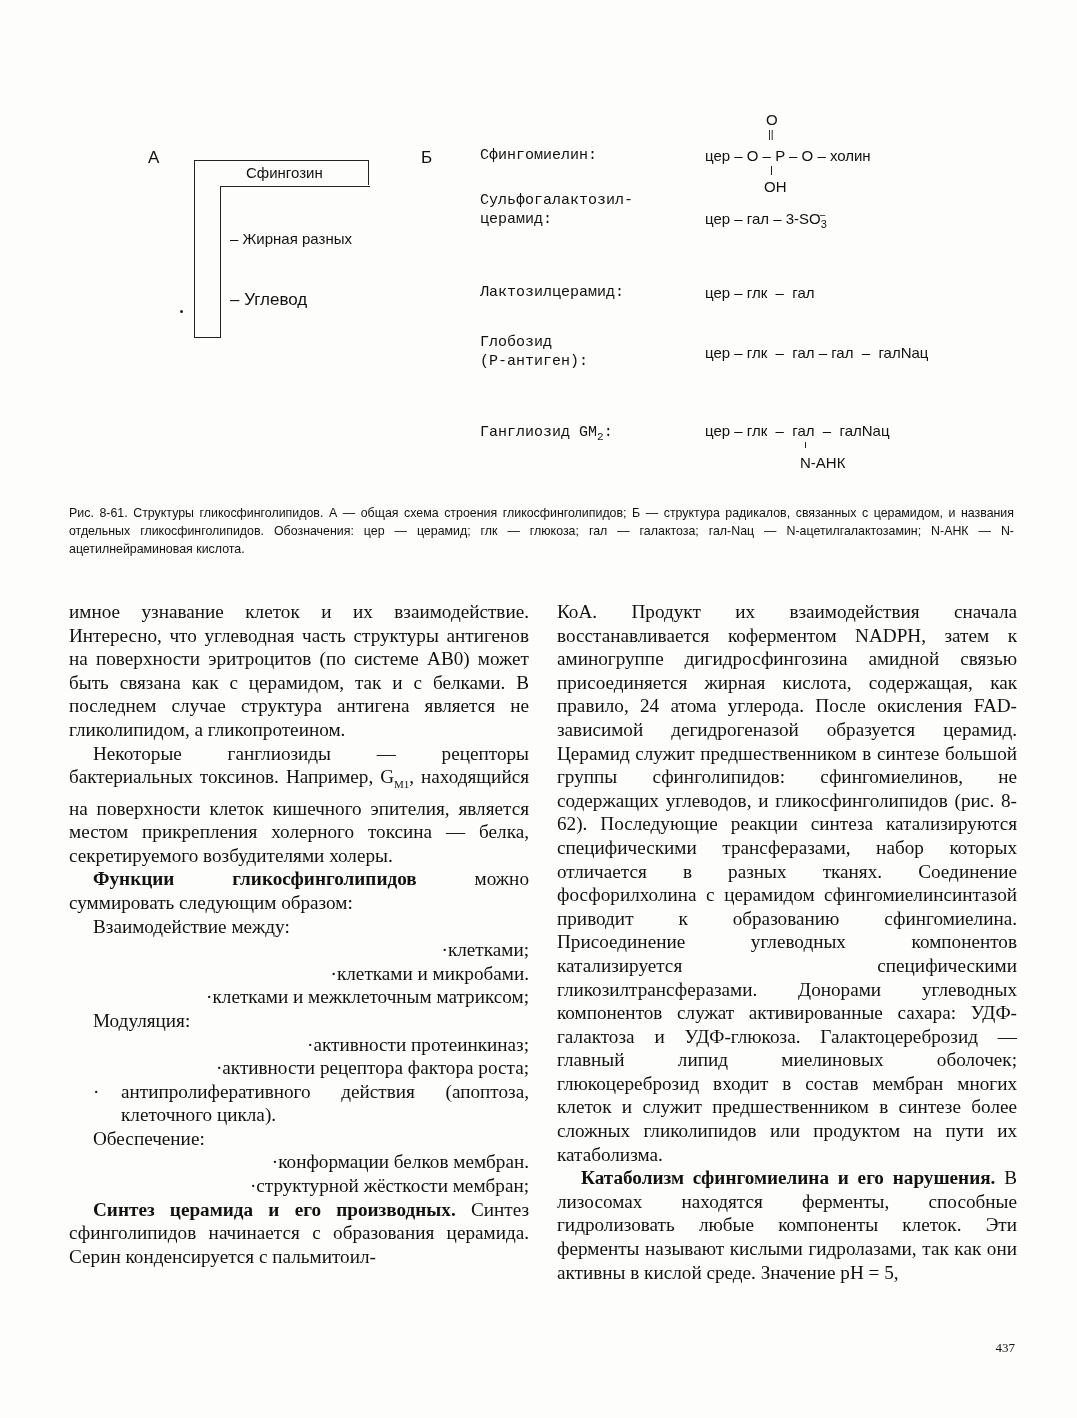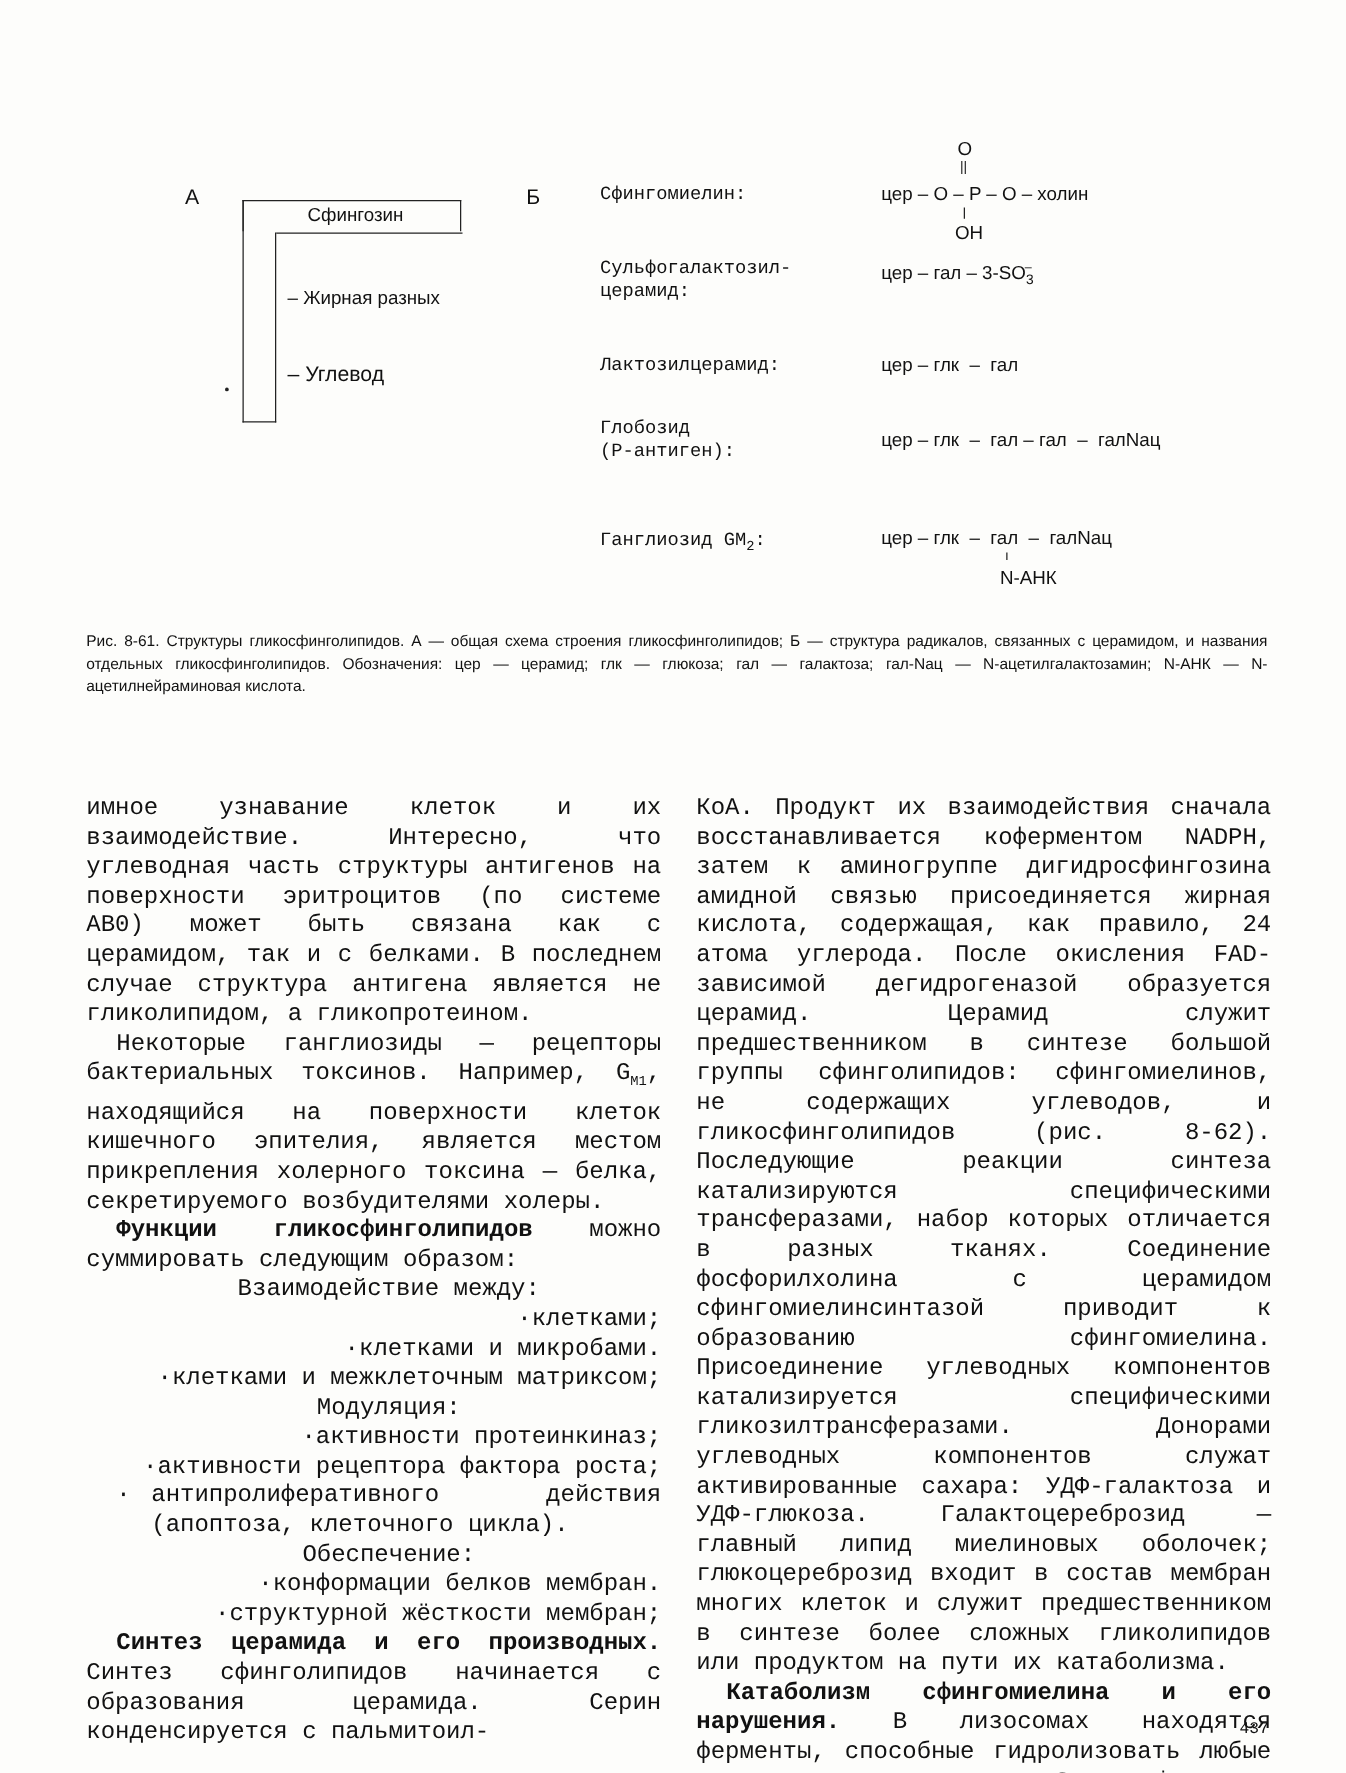--- a/index.html
+++ b/index.html
@@ -1,18 +1,18 @@
 <!DOCTYPE html>
 <html><head>
 <meta charset="utf-8">
 <style>
   html, body { margin: 0; padding: 0; background: #fdfdfb; }
   body { width: 1077px; height: 1418px; position: relative; overflow: hidden; color: #111; }
   .sans { font-family: "Liberation Sans", "DejaVu Sans", sans-serif; }
-  .serif { font-family: Liberation Mono, monospace; margin-top: 35px; }
+  .serif { font-family: Liberation Serif, serif; }
 
   
   .lbl-A { position: absolute; left: 148px; top: 148px; font-size: 17px; }
   .lbl-B { position: absolute; left: 421px; top: 148px; font-size: 17px; }
   .sph-bar { position: absolute; left: 194px; top: 160px; width: 175px; height: 25px; border: 1.5px solid #222; border-bottom: none; box-sizing: border-box; }
   .sph-bar-bottom { position: absolute; left: 221px; top: 186px; width: 149px; border-top: 1.5px solid #222; }
   .sph-label { position: absolute; left: 246px; top: 164px; font-size: 15px; }
   .stem-left { position: absolute; left: 194px; top: 160px; height: 178px; border-left: 1.5px solid #222; }
   .stem-right { position: absolute; left: 220px; top: 186px; height: 152px; border-left: 1.5px solid #222; }
   .stem-bottom { position: absolute; left: 194px; top: 337px; width: 27px; border-top: 1.5px solid #222; }
@@ -29,21 +29,21 @@
   
   .caption { position: absolute; left: 69px; top: 504px; width: 945px; font-size: 12.4px; line-height: 18px; text-align: justify; }
   .caption b { font-weight: normal; }
 
   
   .col { position: absolute; top: 600px; width: 460px; font-size: 19.2px; line-height: 23.6px; text-align: justify; }
   .col-left { left: 69px; }
   .col-right { left: 557px; }
   .col p { margin: 0; }
   .indent { text-indent: 24px; }
-  .list-head { padding-left: 24px; text-align: center; }
+  .list-head { padding-left: 24px; text-align: left; }
   .bullet { padding-left: 38px; text-align: right; }
   .bullet-wrap { padding-left: 52px; text-indent: -14px; text-align: justify; }
   .bullet .dotc, .bullet-wrap .dotc { display: inline-block; width: 14px; }
   .bold { font-weight: bold; }
   sub { font-size: 11px; }
 
   .page-num { position: absolute; right: 62px; top: 1340px; font-size: 13px; }
 </style>
 </head>
 <body>
@@ -66,21 +66,21 @@
 
   <div>
 
     <div class="b-name sans" style="top:146px">Сфингомиелин:</div>
     <div class="b-small sans" style="left:766px; top:111px">O</div>
     <div class="b-small sans" style="left:768px; top:128px; font-size:11px">||</div>
     <div class="b-formula sans" style="top:146px">цер – O – P – O – холин</div>
     <div class="vbar" style="left:771px; top:166px; height:9px"></div>
     <div class="b-small sans" style="left:764px; top:178px">OH</div>
 
-    <div class="b-name sans" style="top:205px">
+    <div class="b-name sans" style="top:191px">
       <div>Сульфогалактозил-</div>
       <div>церамид:</div>
     </div>
     <div class="b-formula sans" style="top:205px"><span>цер – гал – 3-SO</span><sub>3</sub><sup style="font-size:10px; margin-left:-7px">–</sup></div>
 
     <div class="b-name sans" style="top:283px">Лактозилцерамид:</div>
     <div class="b-formula sans" style="top:283px">цер – глк  –  гал</div>
 
     <div class="b-name sans" style="top:333px">
       <div>Глобозид</div>

